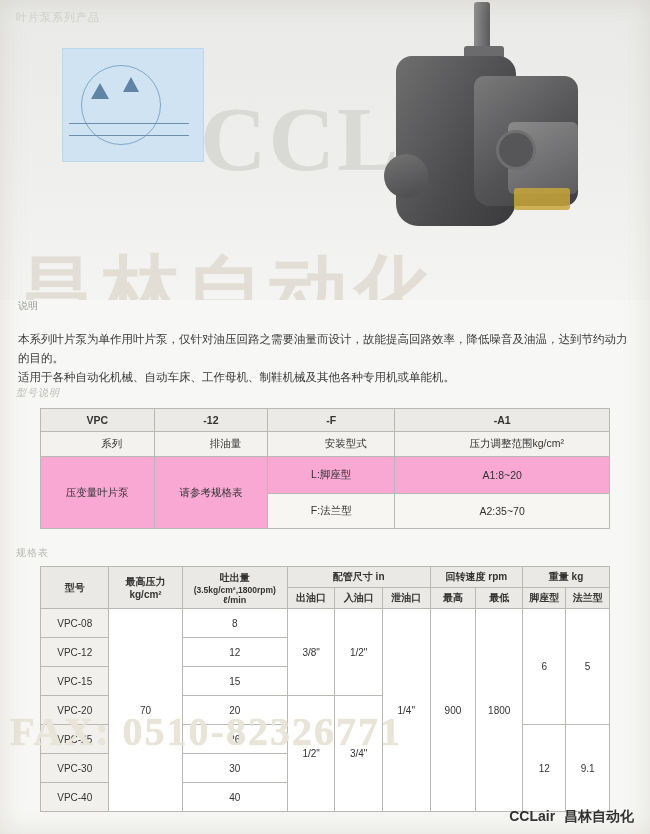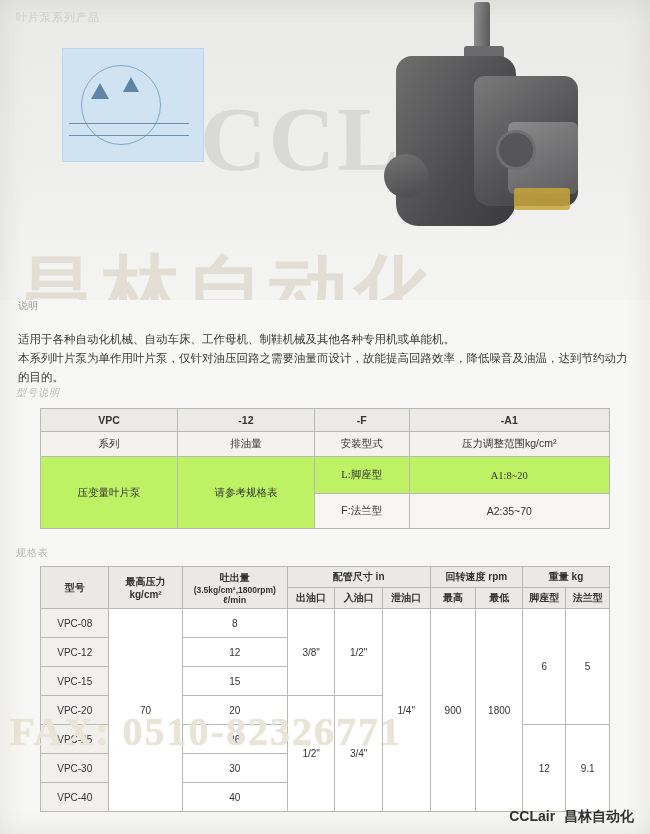--- a/index.html
+++ b/index.html
@@ -114,22 +114,22 @@
   
   table{border-collapse:collapse;}
   .model-table{
     position:absolute;left:40px;top:408px;width:570px;
     font-size:10.5px;color:#333;background:#fff;
   }
   .model-table th,.model-table td{
     border:1px solid #b9b9b4;text-align:center;padding:5px 2px;font-weight:normal;margin-left:36px;
   }
   .model-table thead th{background:#eceae6;font-weight:bold;}
-  .model-table .r2 td{background:#f3f2ef;}
-  .model-table .r3 td{background:#bef264;height:26px;font-family:Liberation Serif, serif;}
+  .model-table .r2 td{background:#f3f2ef;padding-left:31px;}
+  .model-table .r3 td{background:#f9a8d4;height:26px;}
   .model-table .r4 td{background:#f7f6f3;height:24px;}
 
   
   .spec-table{
     position:absolute;left:40px;top:566px;width:570px;
     font-size:10px;color:#333;background:#fff;
   }
   .spec-table th,.spec-table td{
     border:1px solid #b9b9b4;text-align:center;padding:3px 2px;font-weight:normal;
   }
@@ -186,22 +186,22 @@
       <div class="body2"></div>
       <div class="plate"></div>
       <div class="label-plate"></div>
       <div class="flange"></div>
       <div class="port"></div>
     </div>
   </div>
 
   <div class="desc">
     <div class="head">说明</div>
+    <p>本系列叶片泵为单作用叶片泵，仅针对油压回路之需要油量而设计，故能提高回路效率，降低噪音及油温，达到节约动力的目的。</p>
     <p>适用于各种自动化机械、自动车床、工作母机、制鞋机械及其他各种专用机或单能机。</p>
-    <p>本系列叶片泵为单作用叶片泵，仅针对油压回路之需要油量而设计，故能提高回路效率，降低噪音及油温，达到节约动力的目的。</p>
   </div>
 
   <div class="sec-cap s1">型号说明</div>
   <div class="sec-cap s2">规格表</div>
 
   <table class="model-table">
     <thead>
       <tr>
         <th>VPC</th>
         <th>-12</th>

